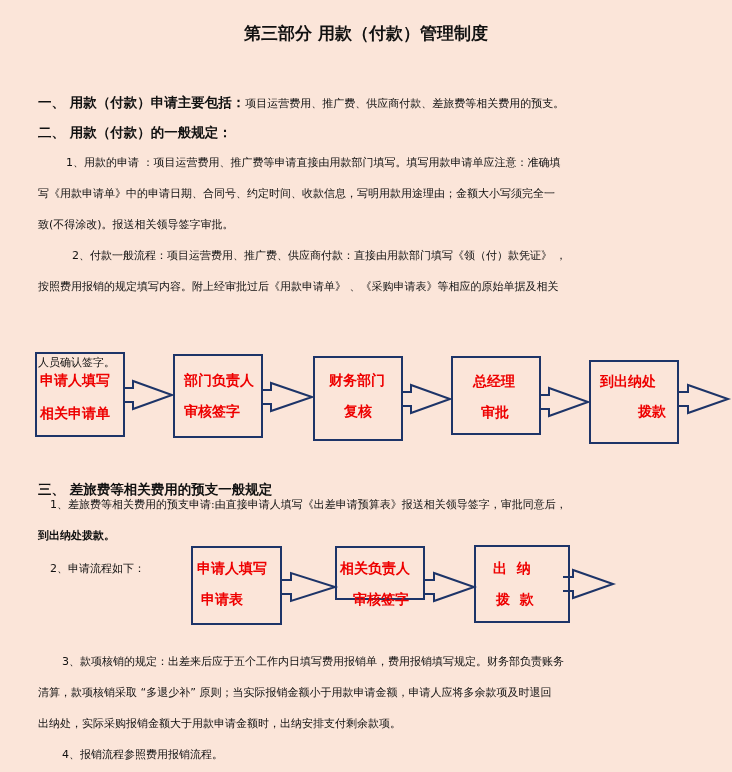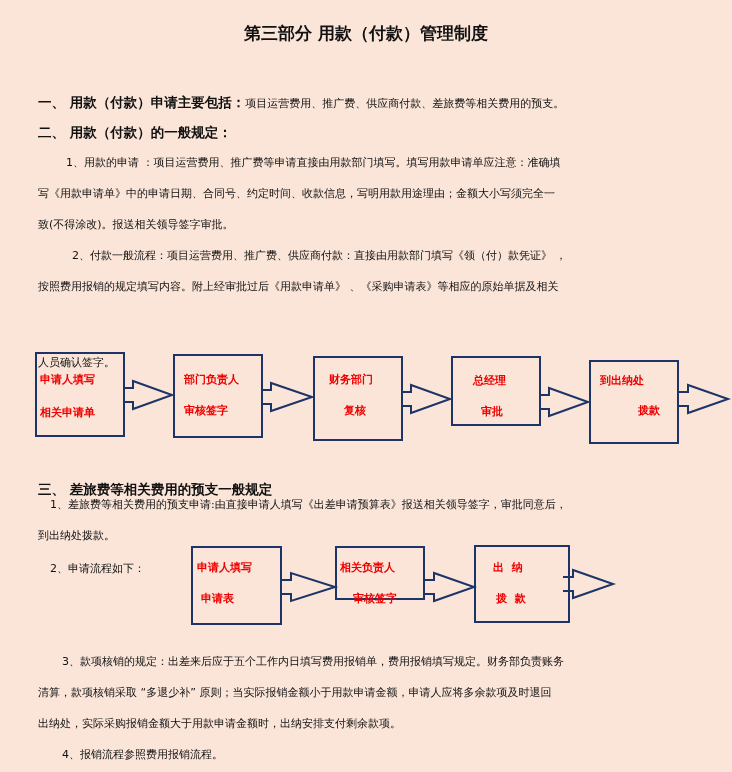--- a/index.html
+++ b/index.html
@@ -10,21 +10,21 @@
     color:#111;
     position:relative;
   }
   .abs { position:absolute; white-space:nowrap; }
   .title { left:0; width:732px; top:22px; text-align:center; font-size:17px; font-weight:bold; }
   .h { font-size:13.5px; font-weight:bold; }
   .p { font-size:11px; }
   .flowbox {
     position:absolute; box-sizing:border-box;
     border:2px solid #1d3468; background:transparent;
-    color:#ee0000; font-weight:bold; font-size:11px;
+    color:#ee0000; font-weight:bold; font-size:14px;
   }
   .flowbox span { position:absolute; white-space:nowrap; }
   svg.arrow { position:absolute; overflow:visible; }
 </style>
 </head>
 <body>
 
 <div class="abs title">第三部分  用款（付款）管理制度</div>
 
 <div class="abs" style="left:38px; top:92px;">
@@ -57,40 +57,40 @@
   </svg>
 
   <div class="flowbox" style="left:313px; top:356px; width:90px; height:85px;">
     <span style="left:14px; top:14px;">财务部门</span>
     <span style="left:29px; top:45px;">复核</span>
   </div>
   <svg class="arrow" style="left:402px; top:382px;" width="50" height="34">
     <path d="M0,10 L9,10 L9,3 L48,17 L9,31 L9,24 L0,24" fill="none" stroke="#1d3468" stroke-width="2"></path>
   </svg>
 
-  <div class="flowbox" style="left:451px; top:356px; width:90px; height:70px;">
+  <div class="flowbox" style="left:451px; top:356px; width:90px; height:79px;">
     <span style="left:20px; top:15px;">总经理</span>
     <span style="left:28px; top:46px;">审批</span>
   </div>
   <svg class="arrow" style="left:540px; top:385px;" width="50" height="34">
     <path d="M0,10 L9,10 L9,3 L48,17 L9,31 L9,24 L0,24" fill="none" stroke="#1d3468" stroke-width="2"></path>
   </svg>
 
   <div class="flowbox" style="left:589px; top:360px; width:90px; height:84px;">
     <span style="left:9px; top:11px;">到出纳处</span>
     <span style="left:19px; top:41px;margin-left:28px;">拨款</span>
   </div>
   <svg class="arrow" style="left:678px; top:382px;" width="52" height="34">
     <path d="M0,10 L10,10 L10,3 L50,17 L10,31 L10,24 L0,24" fill="none" stroke="#1d3468" stroke-width="2"></path>
   </svg>
 </div>
 
 <div class="abs h" style="left:38px; top:467px;margin-top:14px;">三、 差旅费等相关费用的预支一般规定</div>
 <div class="abs p" style="left:50px; top:497px;">1、差旅费等相关费用的预支申请:由直接申请人填写《出差申请预算表》报送相关领导签字，审批同意后，</div>
-<div class="abs p" style="left:38px; top:528px;">到出纳处拨款。</div>
+<div class="abs p" style="left:38px; top:528px;font-weight:bold;">到出纳处拨款。</div>
 <div class="abs p" style="left:50px; top:561px;">2、申请流程如下：</div>
 
 <div>
   <div class="flowbox" style="left:191px; top:546px; width:91px; height:79px;">
     <span style="left:4px; top:12px;">申请人填写</span>
     <span style="left:8px; top:43px;">申请表</span>
   </div>
   <svg class="arrow" style="left:281px; top:570px;" width="56" height="34">
     <path d="M0,10 L10,10 L10,3 L54,17 L10,31 L10,24 L0,24" fill="none" stroke="#1d3468" stroke-width="2"></path>
   </svg>

